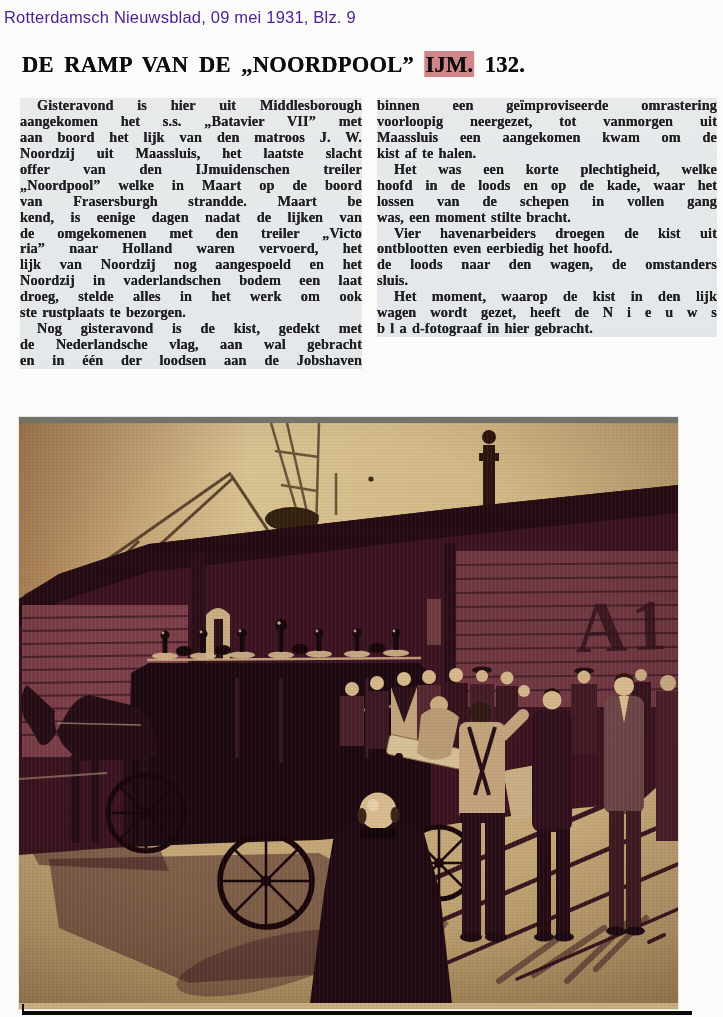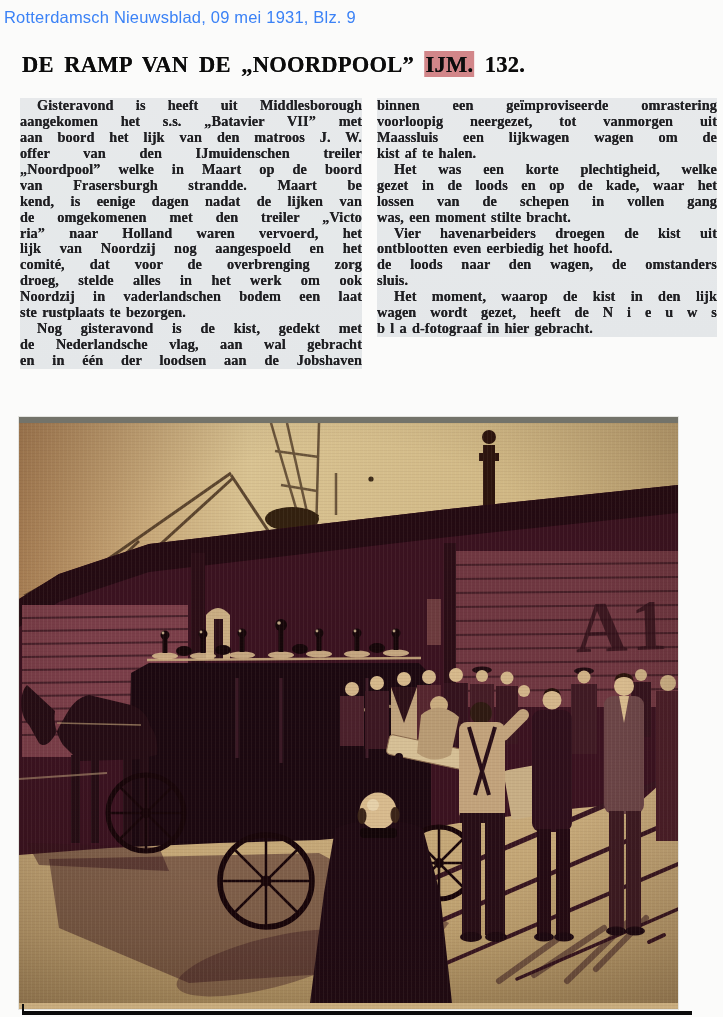--- a/index.html
+++ b/index.html
@@ -3,21 +3,21 @@
 <meta charset="utf-8">
 <style>
   html,body{margin:0;padding:0;background:#ffffff;}
   .page{
     position:relative; width:723px; height:1017px; overflow:hidden;
     background:#fbfbfa; font-family:"Liberation Serif", serif;
   }
   .source-line{
     position:absolute; left:4px; top:8px;
     font-family:"Liberation Sans", sans-serif;
-    font-size:16.5px; color:#3b82f6; letter-spacing:.2px;
+    font-size:16.5px; color:#4c1d95; letter-spacing:.2px;
     white-space:nowrap;
   }
   .headline{
     position:absolute; left:22px; top:51px; width:420px;
     font-size:23.5px; font-weight:700; color:#0c0c0c;
     letter-spacing:.2px; word-spacing:5px; white-space:nowrap;
     transform:scaleX(.96); transform-origin:left center;
     text-shadow:0 0 .6px #2a2a2a;
   }
   .hl{ padding:0 1px; }
@@ -58,45 +58,45 @@
 </head>
 <body>
 
 <div class="page">
 
   <div class="source-line">Rotterdamsch Nieuwsblad, 09 mei 1931, Blz. 9</div>
 
   <div class="headline"><span>DE RAMP VAN DE „NOORDPOOL” </span><span class="hl" style="background: rgb(210, 134, 137);">IJM.</span><span> 132.</span></div>
 
   <div class="col col-left">
-      <div class="line ind">Gisteravond is heeft uit Middlesborough</div>
+      <div class="line ind">Gisteravond is hier uit Middlesborough</div>
       <div class="line">aangekomen het s.s. „Batavier VII” met</div>
       <div class="line">aan boord het lijk van den matroos J. W.</div>
+      <div class="line">Noordzij uit Maassluis, het laatste slacht</div>
       <div class="line">offer van den IJmuidenschen treiler</div>
       <div class="line">„Noordpool” welke in Maart op de boord</div>
       <div class="line">van Frasersburgh strandde. Maart be</div>
       <div class="line">kend, is eenige dagen nadat de lijken van</div>
       <div class="line">de omgekomenen met den treiler „Victo</div>
       <div class="line">ria” naar Holland waren vervoerd, het</div>
       <div class="line">lijk van Noordzij nog aangespoeld en het</div>
-      <div class="line">comité, dat voor de overbrenging zorg</div>
+      <div class="line">Noordzij in vaderlandschen bodem een laat</div>
       <div class="line">droeg, stelde alles in het werk om ook</div>
-      <div class="line">Noordzij in vaderlandschen bodem een laat</div>
       <div class="line nojust">ste rustplaats te bezorgen.</div>
       <div class="line ind">Nog gisteravond is de kist, gedekt met</div>
       <div class="line">de Nederlandsche vlag, aan wal gebracht</div>
       <div class="line">en in één der loodsen aan de Jobshaven</div>
     </div>
   <div class="col col-right">
       <div class="line">binnen een geïmproviseerde omrastering</div>
       <div class="line">voorloopig neergezet, tot vanmorgen uit</div>
-      <div class="line">Maassluis een lijkwagen wagen om de</div>
+      <div class="line">Maassluis een aangekomen kwam om de</div>
       <div class="line nojust">kist af te halen.</div>
       <div class="line ind">Het was een korte plechtigheid, welke</div>
-      <div class="line">gezet in de loods en op de kade, waar het</div>
+      <div class="line">hoofd in de loods en op de kade, waar het</div>
       <div class="line">lossen van de schepen in vollen gang</div>
       <div class="line nojust">was, een moment stilte bracht.</div>
       <div class="line ind">Vier havenarbeiders droegen de kist uit</div>
       <div class="line nojust">ontblootten even eerbiedig het hoofd.</div>
       <div class="line">de loods naar den wagen, de omstanders</div>
       <div class="line nojust">sluis.</div>
       <div class="line ind">Het moment, waarop de kist in den lijk</div>
       <div class="line">wagen wordt gezet, heeft de N i e u w s</div>
       <div class="line nojust">b l a d-fotograaf in hier gebracht.</div>
     </div>

